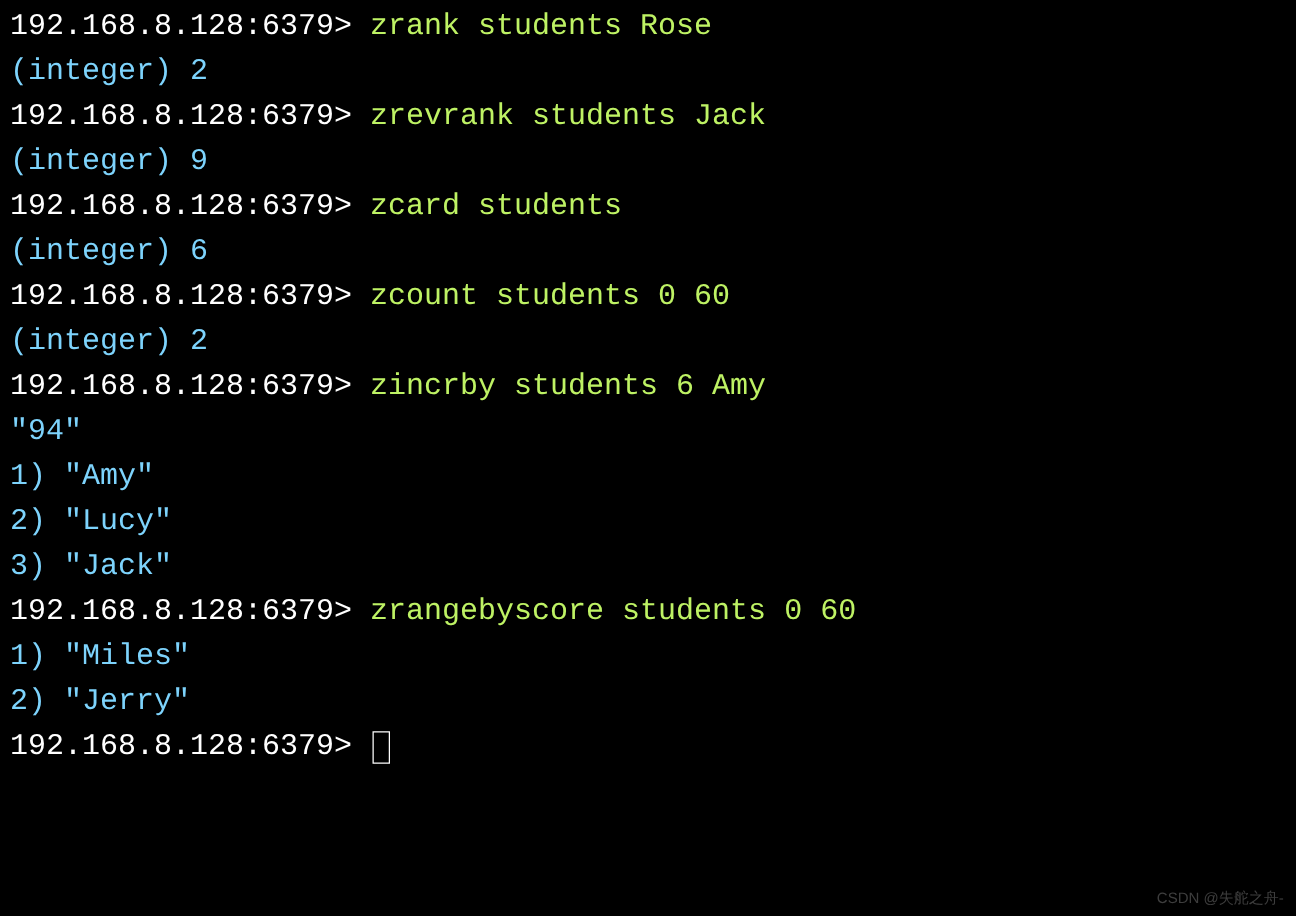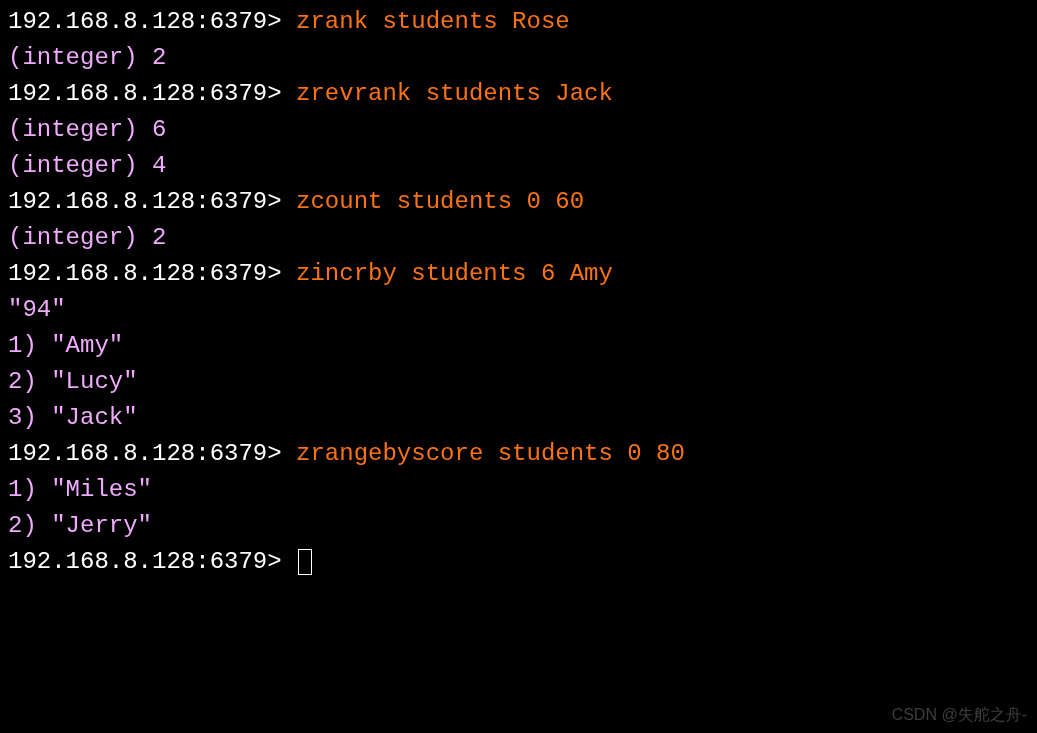--- a/index.html
+++ b/index.html
@@ -19,65 +19,66 @@
       overflow: hidden;
       position: relative;
     }
     .terminal-line {
       white-space: pre;
     }
     .prompt {
       color: #ffffff;
     }
     .command {
-      color: #f97316;
+      color: #bef264;
     }
     .output {
-      color: #f0abfc;
+      color: #7dd3fc;
     }
     .cursor {
       display: inline-block;
       width: 14px;
       height: 26px;
       border: 1px solid #ffffff;
       vertical-align: text-bottom;
       margin-left: 2px;
     }
     .watermark {
       position: absolute;
       bottom: 6px;
       right: 10px;
       color: #666666;
-      font-size: 16px;
+      font-size: 12px;
       font-family: sans-serif;
       opacity: 0.6;
     }
   </style>
 </head>
 <body>
 
 <div>
   <div class="terminal-line"><span class="prompt">192.168.8.128:6379&gt; </span><span class="command">zrank students Rose</span></div>
   <div class="terminal-line output">(integer) 2</div>
 
   <div class="terminal-line"><span class="prompt">192.168.8.128:6379&gt; </span><span class="command">zrevrank students Jack</span></div>
+  <div class="terminal-line output">(integer) 9</div>
+
+  <div class="terminal-line"><span class="prompt">192.168.8.128:6379&gt; </span><span class="command">zcard students</span></div>
   <div class="terminal-line output">(integer) 6</div>
-
-  <div class="terminal-line output">(integer) 4</div>
 
   <div class="terminal-line"><span class="prompt">192.168.8.128:6379&gt; </span><span class="command">zcount students 0 60</span></div>
   <div class="terminal-line output">(integer) 2</div>
 
   <div class="terminal-line"><span class="prompt">192.168.8.128:6379&gt; </span><span class="command">zincrby students 6 Amy</span></div>
   <div class="terminal-line output">"94"</div>
 
   <div class="terminal-line output">1) "Amy"</div>
   <div class="terminal-line output">2) "Lucy"</div>
   <div class="terminal-line output">3) "Jack"</div>
 
-  <div class="terminal-line"><span class="prompt">192.168.8.128:6379&gt; </span><span class="command">zrangebyscore students 0 80</span></div>
+  <div class="terminal-line"><span class="prompt">192.168.8.128:6379&gt; </span><span class="command">zrangebyscore students 0 60</span></div>
   <div class="terminal-line output">1) "Miles"</div>
   <div class="terminal-line output">2) "Jerry"</div>
 
   <div class="terminal-line"><span class="prompt">192.168.8.128:6379&gt; </span><span class="cursor"></span></div>
 </div>
 
 <div class="watermark">CSDN @失舵之舟-</div>
 
 </body></html>

